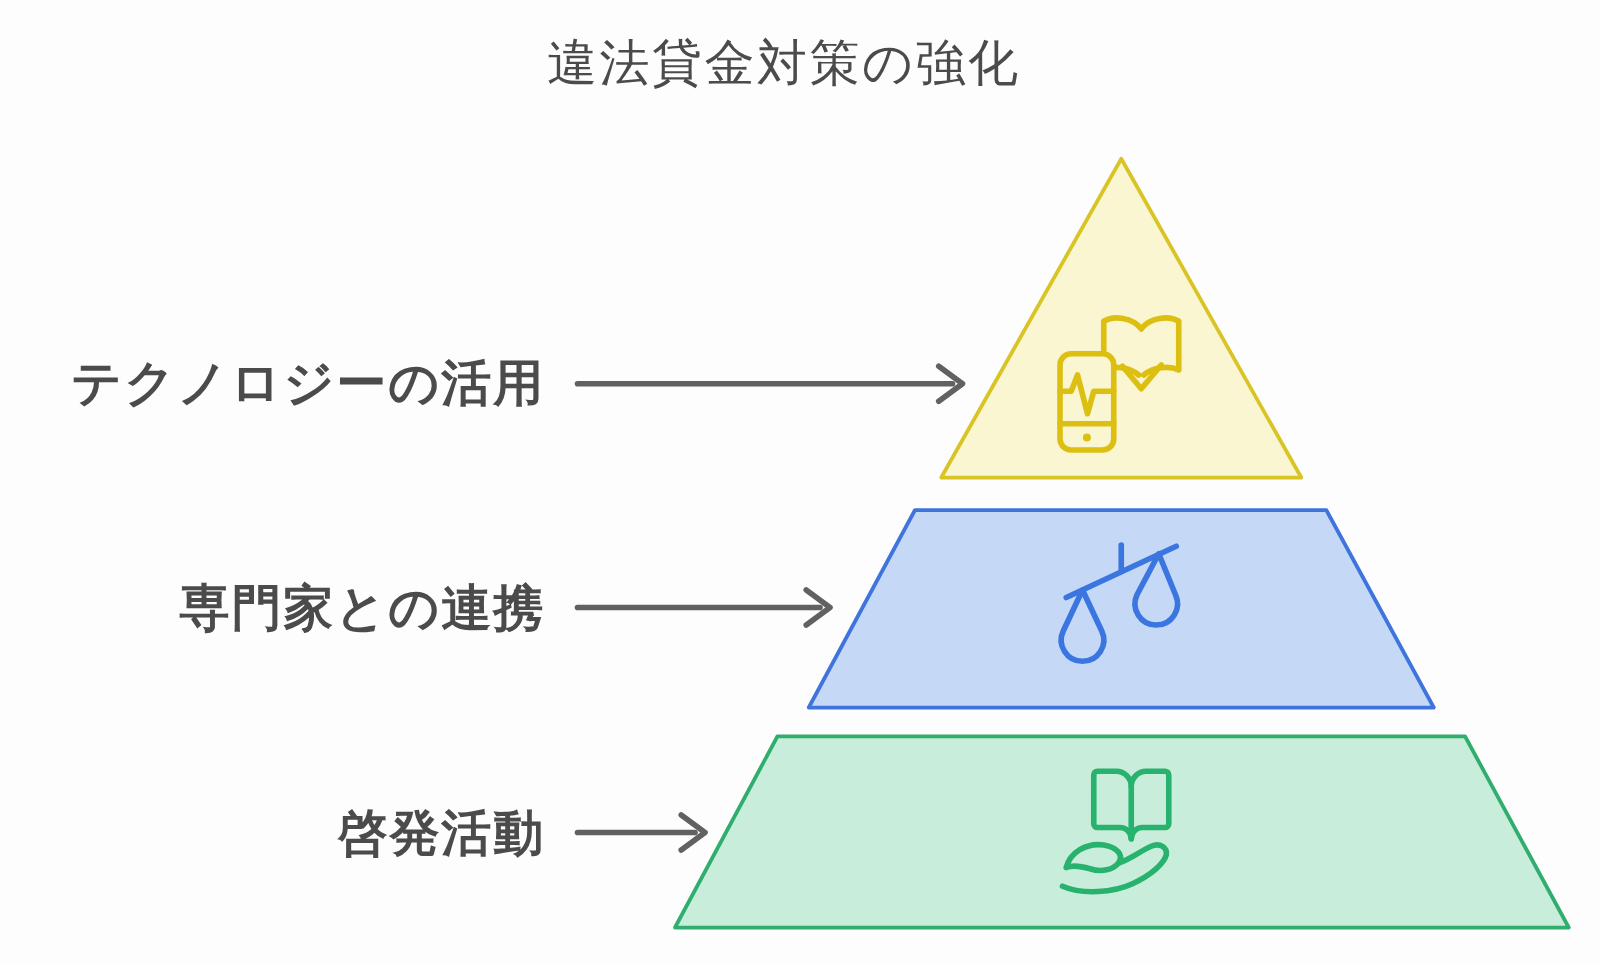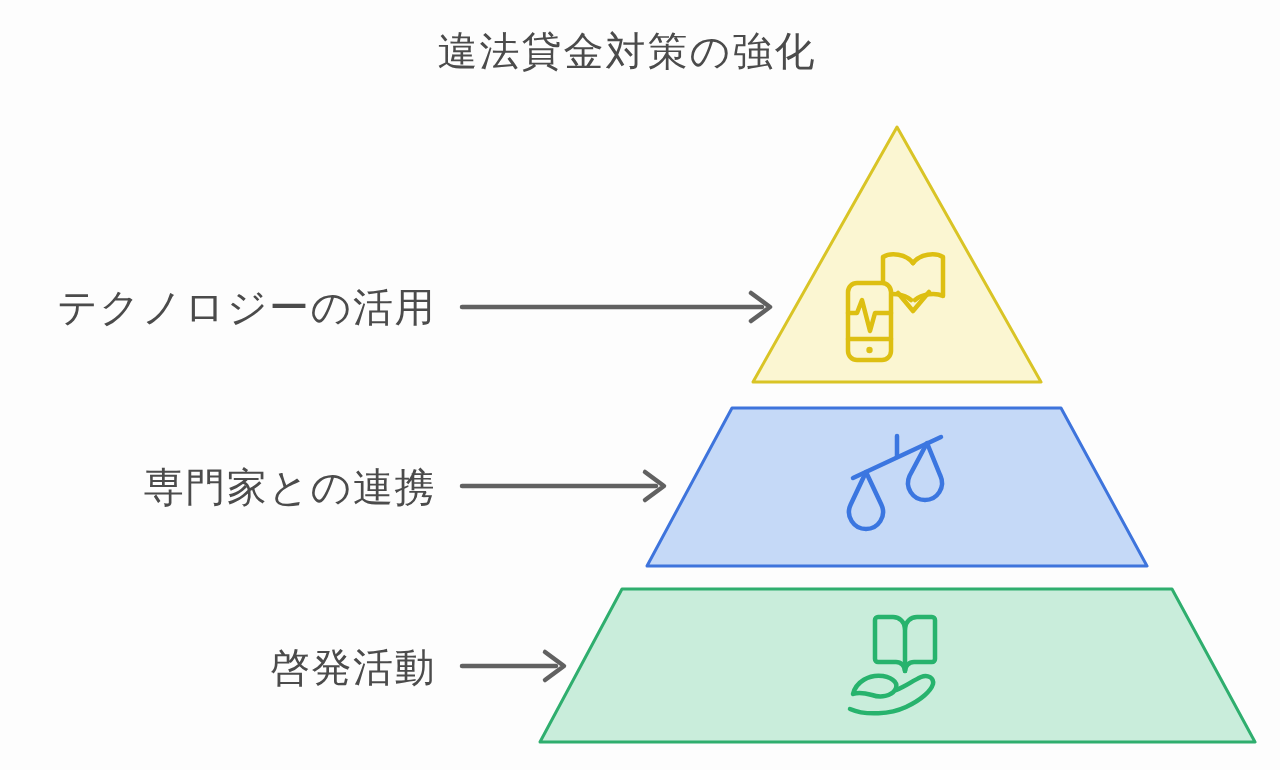--- a/index.html
+++ b/index.html
@@ -11,21 +11,21 @@
   }
   .stage{position:relative;width:1280px;height:770px;}
   .title{
     position:absolute;top:27px;left:0;width:1254px;
     text-align:center;
     font-size:40px;line-height:48px;font-weight:500;
     letter-spacing:2px;color:#4b4b4b;white-space:nowrap;
   }
   .tier-label{
     position:absolute;right:844px;
-    font-size:40px;line-height:48px;font-weight:400;
+    font-size:40px;line-height:48px;font-weight:700;
     letter-spacing:1.5px;color:#4b4b4b;white-space:nowrap;
     text-align:left;
   }
   .label-1{top:283px;}
   .label-2{top:463px;}
   .label-3{top:643px;}
   .canvas{position:absolute;left:0;top:0;width:1280px;height:770px;}
   .arrows line,.arrows polyline{
     stroke:#616161;stroke-width:4.5;fill:none;
     stroke-linecap:round;stroke-linejoin:round;

